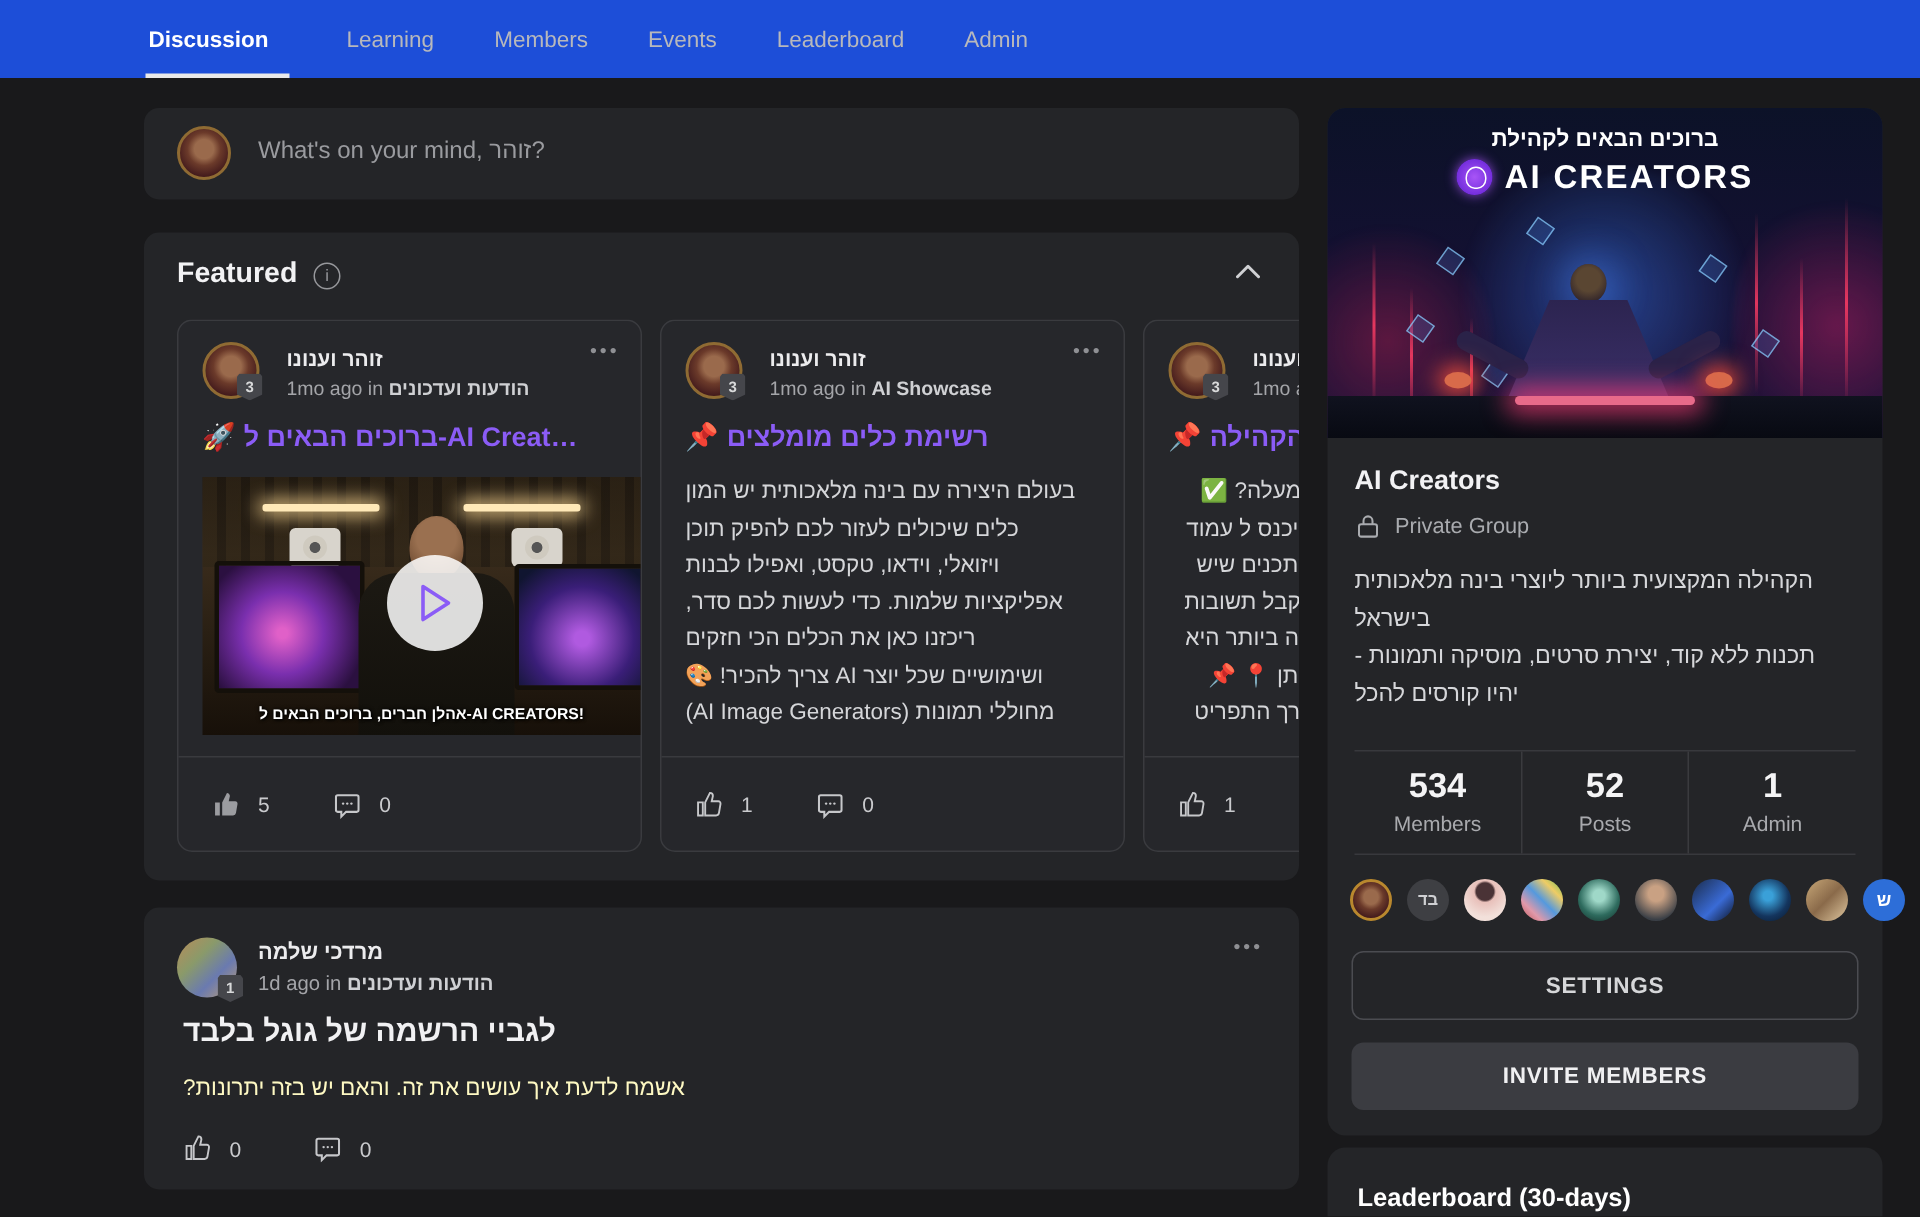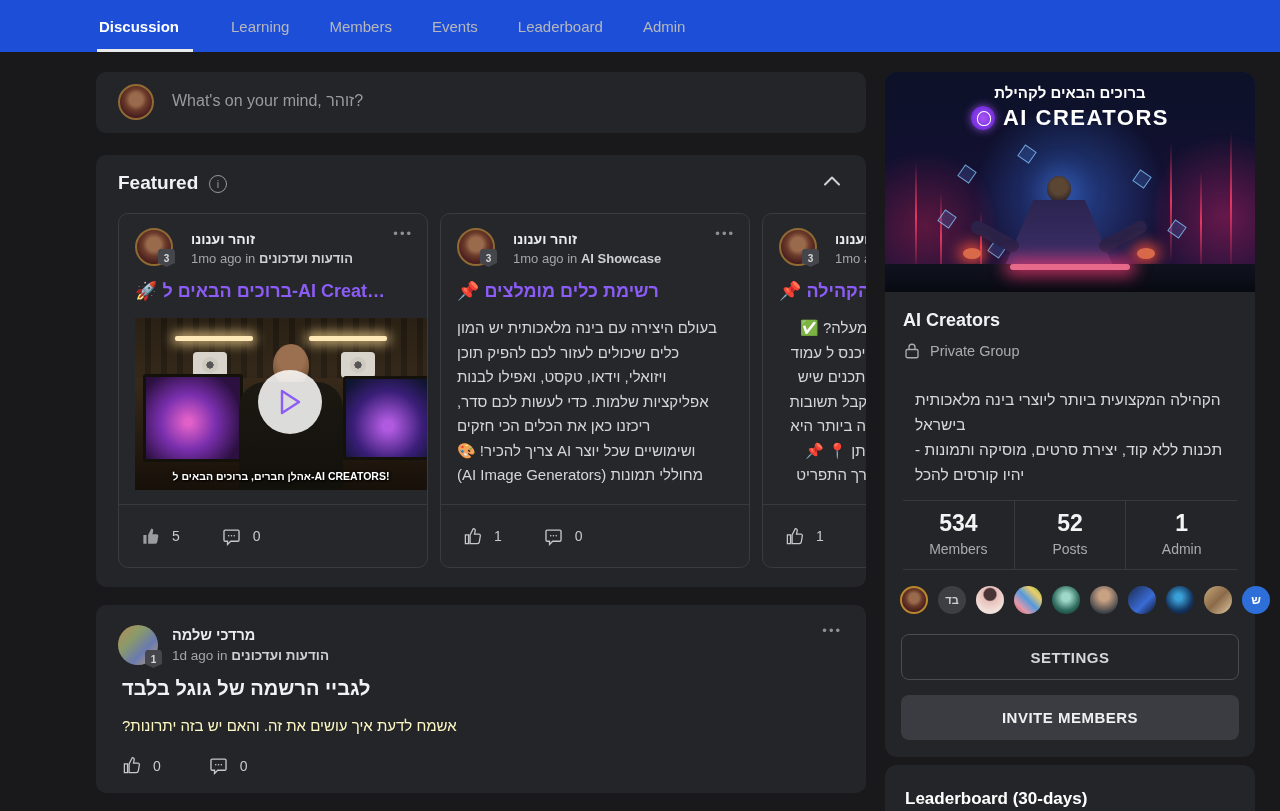--- a/index.html
+++ b/index.html
@@ -119,21 +119,21 @@
   .brain{width:24px;height:24px;border-radius:50%;background:radial-gradient(circle,#a855f7 0%,#6d28d9 80%);
     position:relative;box-shadow:0 0 8px rgba(168,85,247,.8);}
   .brain:after{content:"";position:absolute;left:6px;top:5px;width:12px;height:13px;border:1.6px solid #fff;
     border-radius:50% 50% 44% 44%;}
   .brand{font-size:22px;font-weight:bold;letter-spacing:1.5px;color:#fff;}
 
   .side-name{position:absolute;left:18px;top:238px;font-size:18px;font-weight:bold;color:#f2f2f4;margin:0;}
   .privacy{position:absolute;left:18px;top:270px;display:flex;align-items:center;gap:9px;
     font-size:14.5px;color:#a9abaf;}
   .desc{position:absolute;left:18px;top:303px;width:334px;font-size:15.5px;line-height:25px;color:#d6d7da;
-    direction:rtl;text-align:left;white-space:pre-line;margin:12px;}
+    direction:rtl;text-align:left;white-space:pre-line;margin:0;}
   .stats{position:absolute;left:18px;top:428px;width:334px;height:70px;display:flex;
     border-top:1px solid #38393d;border-bottom:1px solid #38393d;box-sizing:border-box;}
   .stat{flex:1;text-align:center;padding-top:9px;}
   .stat + .stat{border-left:1px solid #3a3b3e;}
   .stat-v{font-size:23px;font-weight:bold;color:#f4f4f5;}
   .stat-l{font-size:14px;color:#a9aaae;margin-top:4px;}
   .avrow{position:absolute;left:15px;top:514px;display:flex;gap:10px;}
   .mav{width:28px;height:28px;border-radius:50%;flex:0 0 auto;display:flex;align-items:center;justify-content:center;
     font-size:11px;font-weight:bold;color:#cfd0d3;cursor:pointer;}
   .btn{position:absolute;left:16px;width:338px;border-radius:8px;display:flex;align-items:center;justify-content:center;

